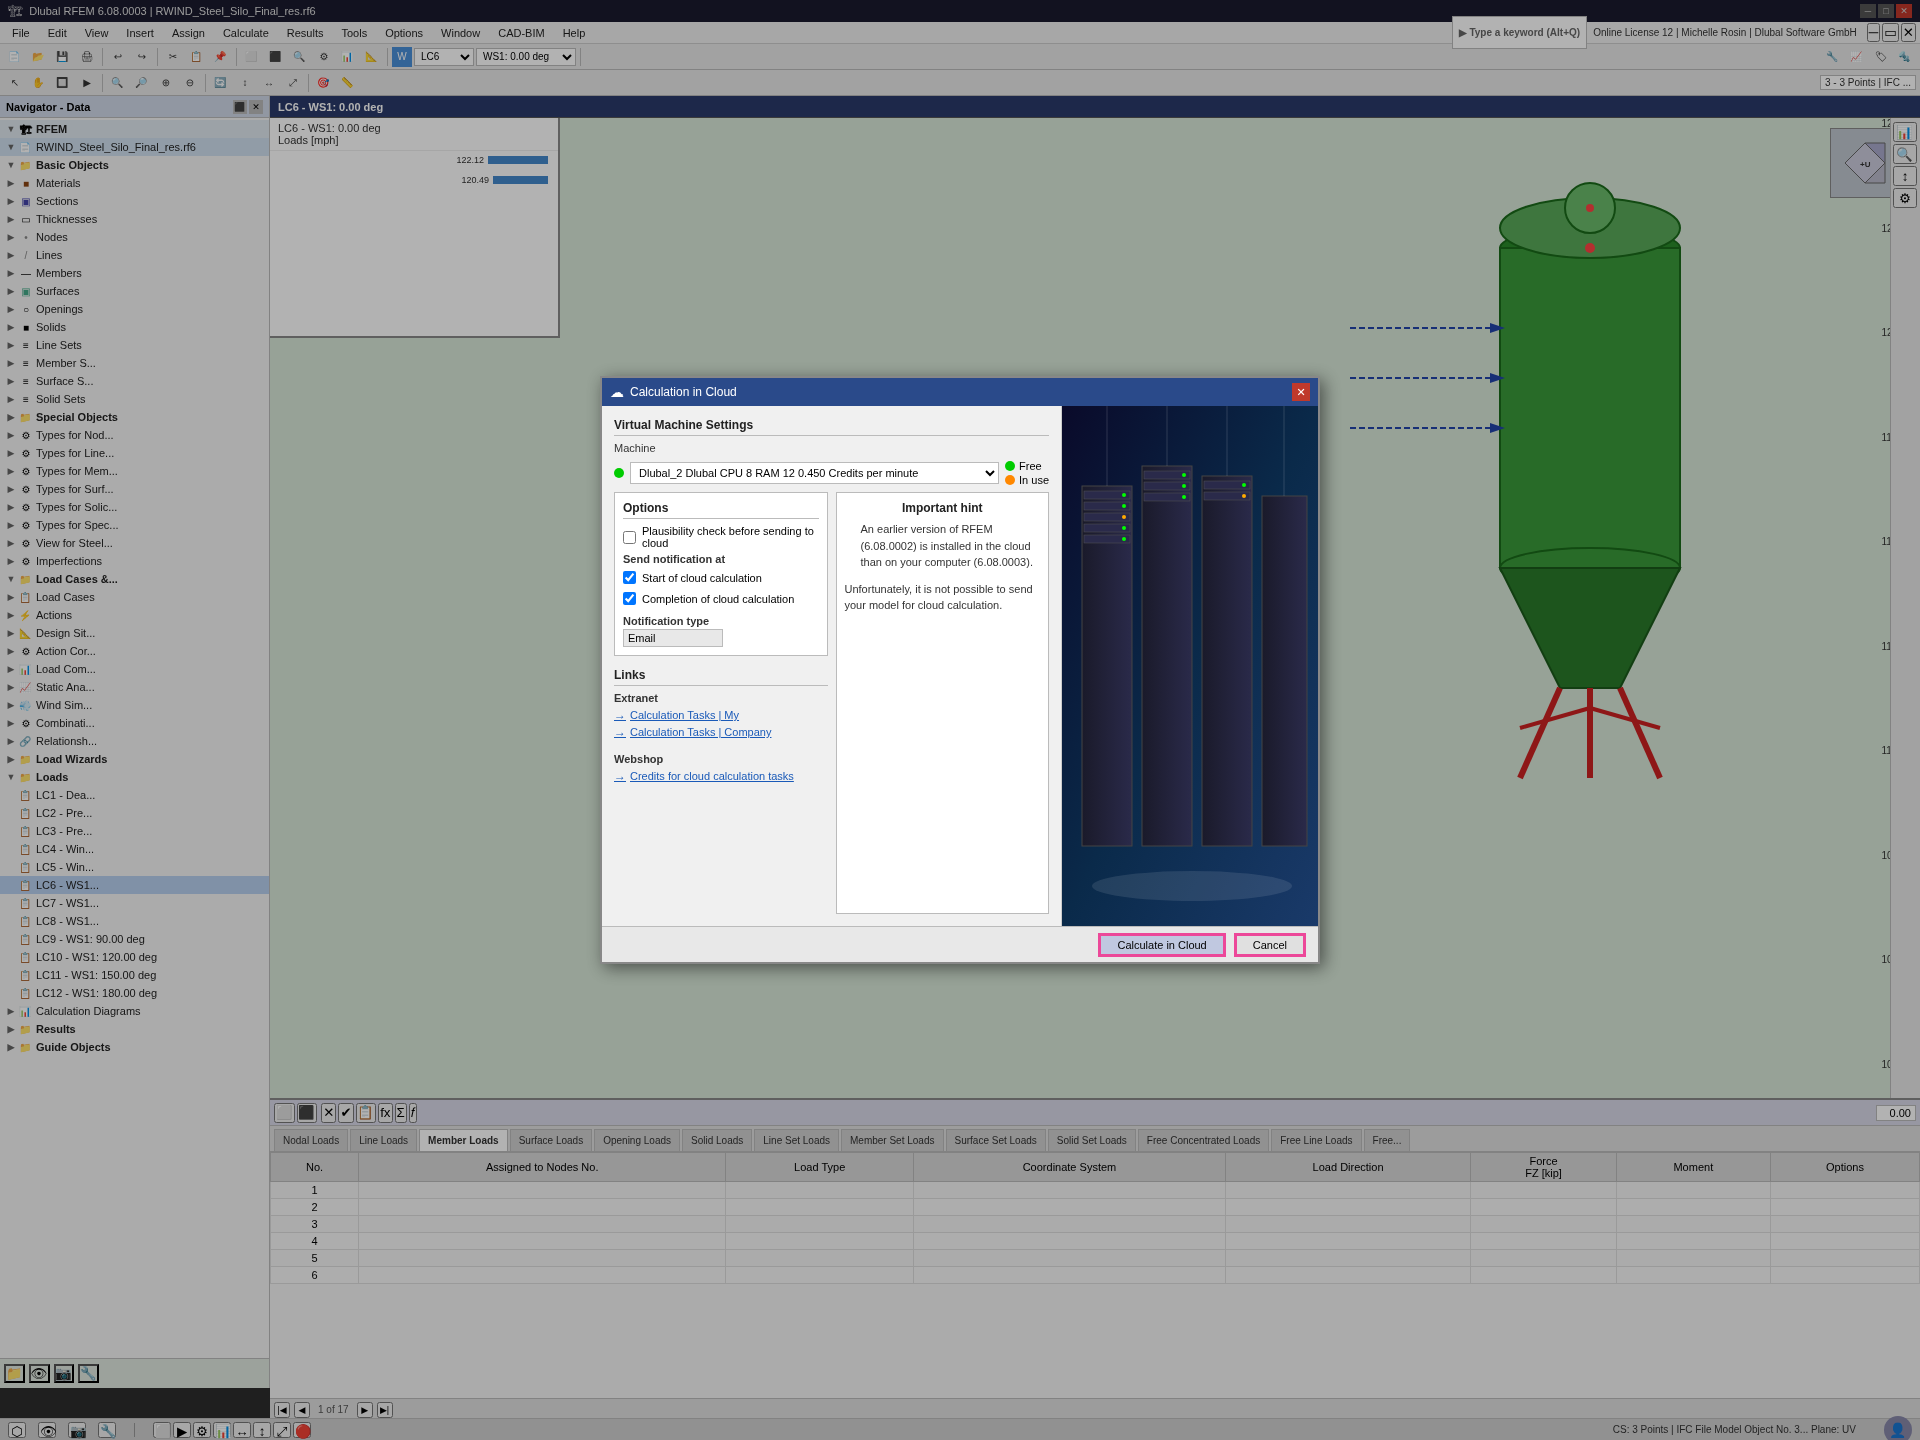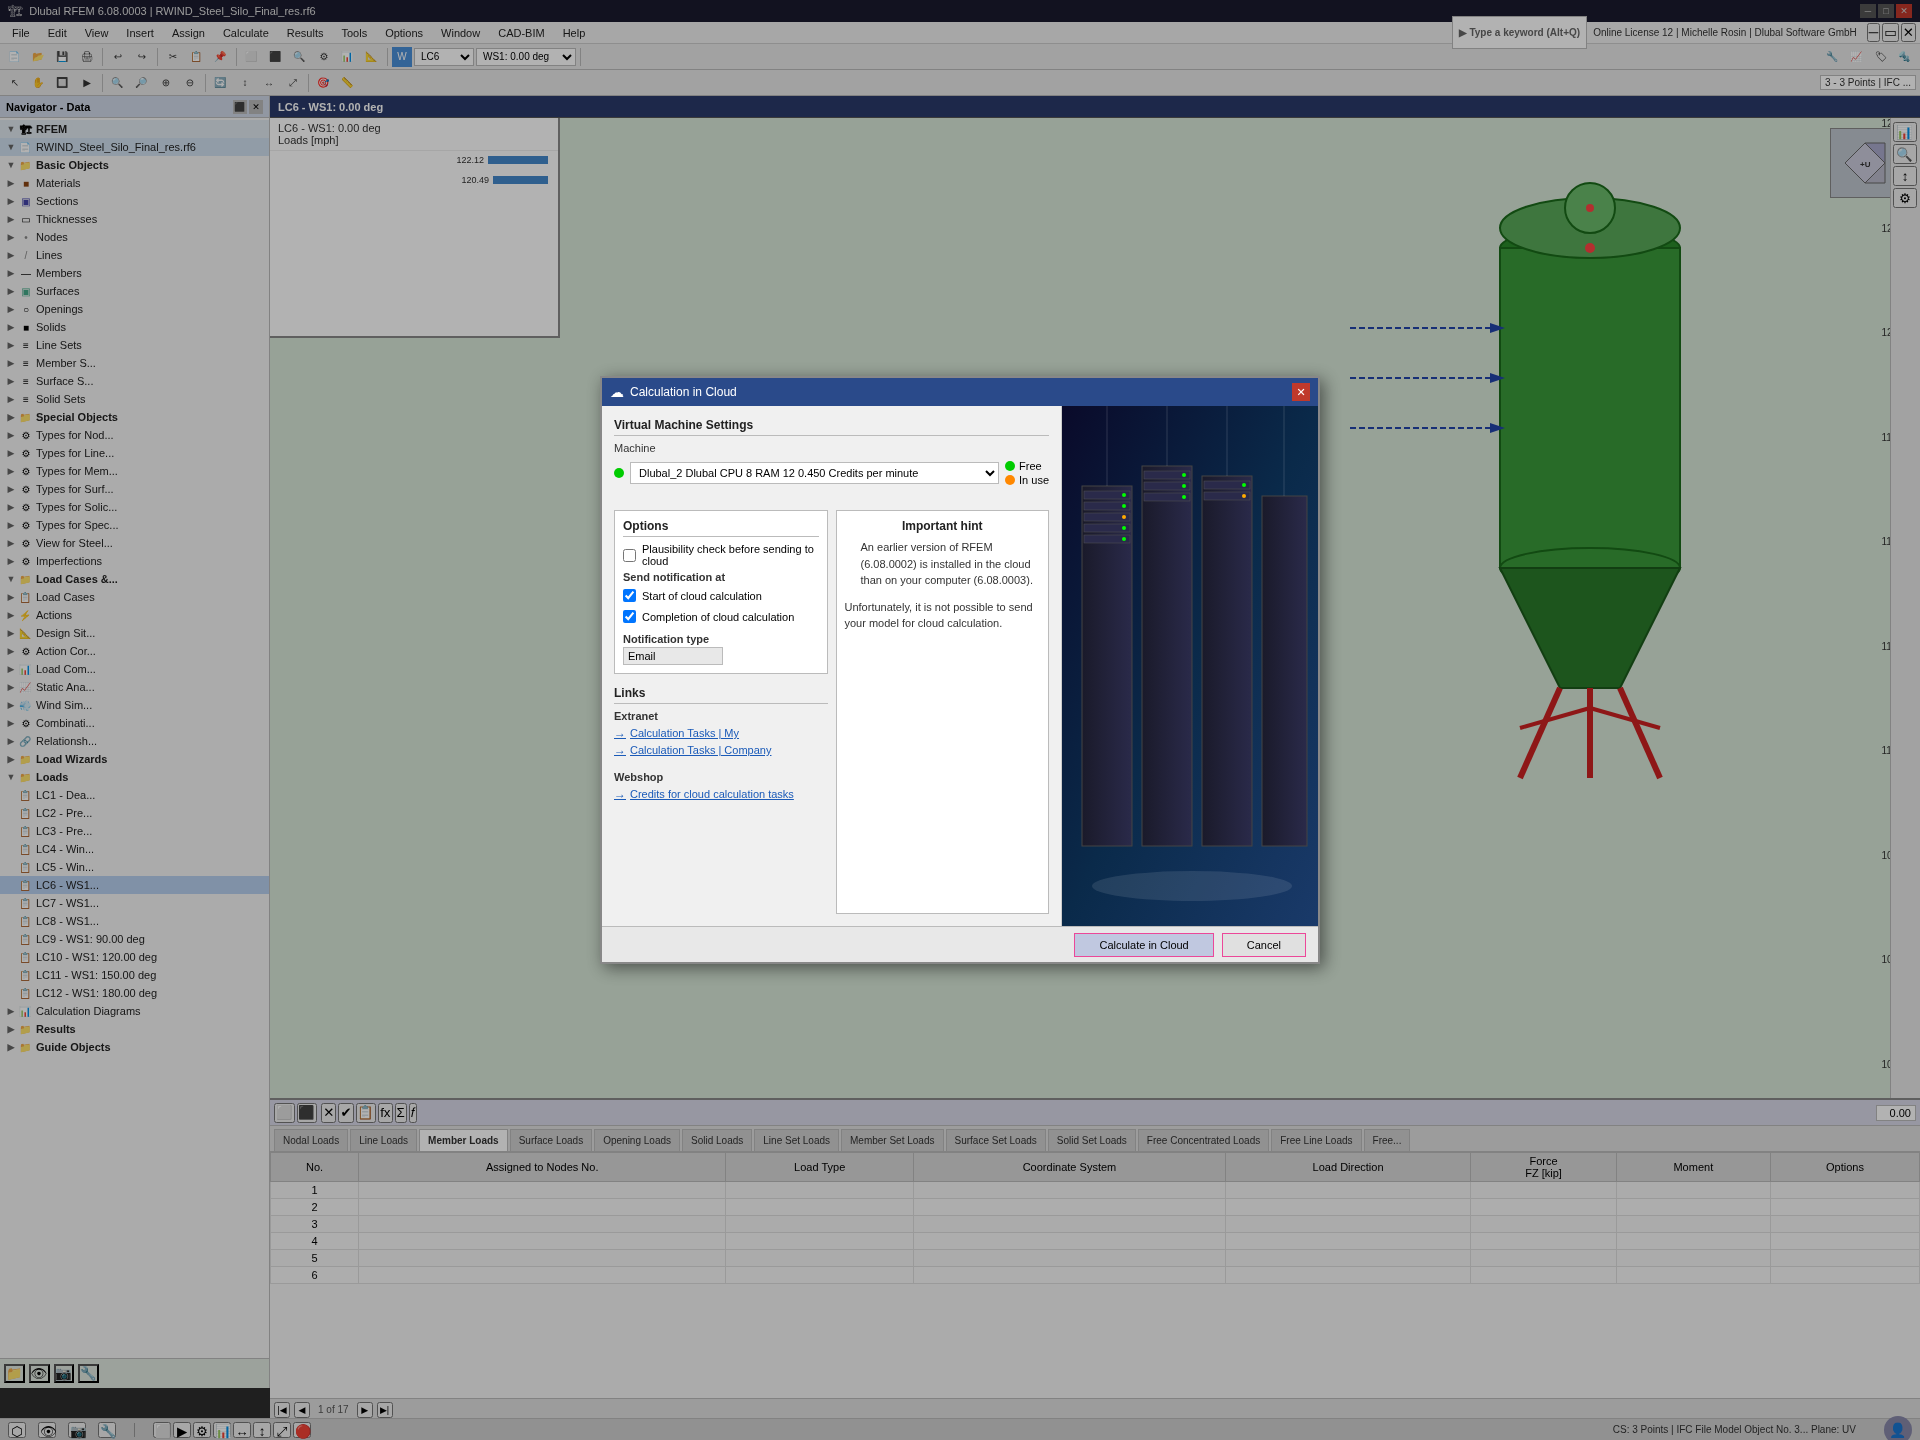--- a/index.html
+++ b/index.html
@@ -123,21 +123,21 @@
     #modal-close-btn {
       width: 18px; height: 18px; background: #c0392b; border: none;
       color: white; cursor: pointer; display: flex; align-items: center; justify-content: center;
       font-size: 11px;
     }
     #modal-body {
       display: flex; height: 520px;
     }
     #modal-left {
       width: 460px; padding: 12px; border-right: 1px solid #ccc;
-      display: flex; flex-direction: column; gap: 24px;
+      display: flex; flex-direction: column; gap: 6px;
     }
     #modal-right {
       flex: 1; overflow: hidden;
     }
     #modal-right-bg {
       width: 100%; height: 100%;
       background: linear-gradient(135deg, #1a1a2e 0%, #0a3a5a 30%, #1a3a5a 60%, #2a4a6a 100%);
       position: relative; overflow: hidden;
     }
 
@@ -181,21 +181,21 @@
       width: 100px; height: 18px; border: 1px solid #bbb;
       background: #e8e8e8; font-size: 11px; padding: 0 4px;
     }
 
     #modal-footer {
       height: 36px; background: #e8e8e8; display: flex; align-items: center;
       justify-content: flex-end; padding: 0 12px; gap: 8px;
       border-top: 1px solid #bbb;
     }
     .modal-btn {
-      height: 24px; padding: 0 24px; border: 1px solid #ec4899;
+      height: 24px; padding: 0 16px; border: 3px solid #ec4899;
       cursor: pointer; font-size: 11px; background: #e0e0e0;
     }
     .modal-btn.primary { background: #c0c8e0; }
 
     
     #statusbar {
       position: absolute; bottom: 0; width: 100%; height: 22px;
       background: #d0d0d0; display: flex; align-items: center;
       padding: 0 8px; font-size: 10px; color: #333; gap: 12px;
       border-top: 1px solid #bbb; z-index: 5;

